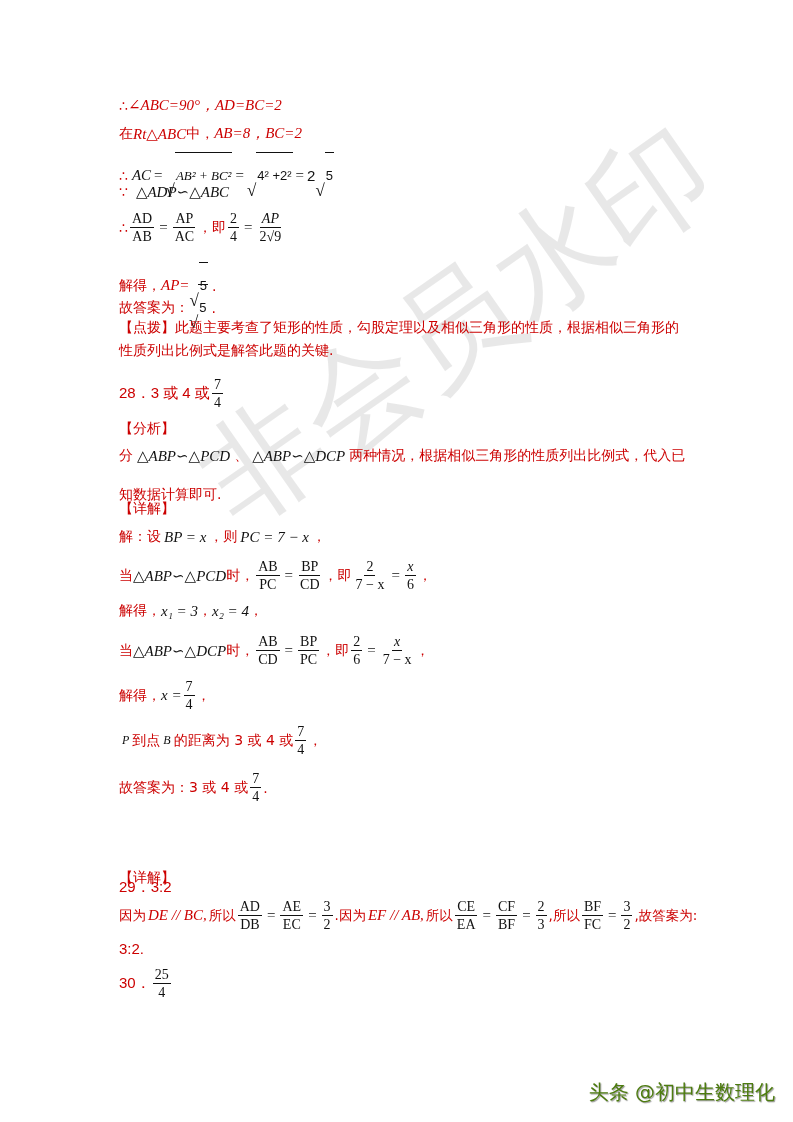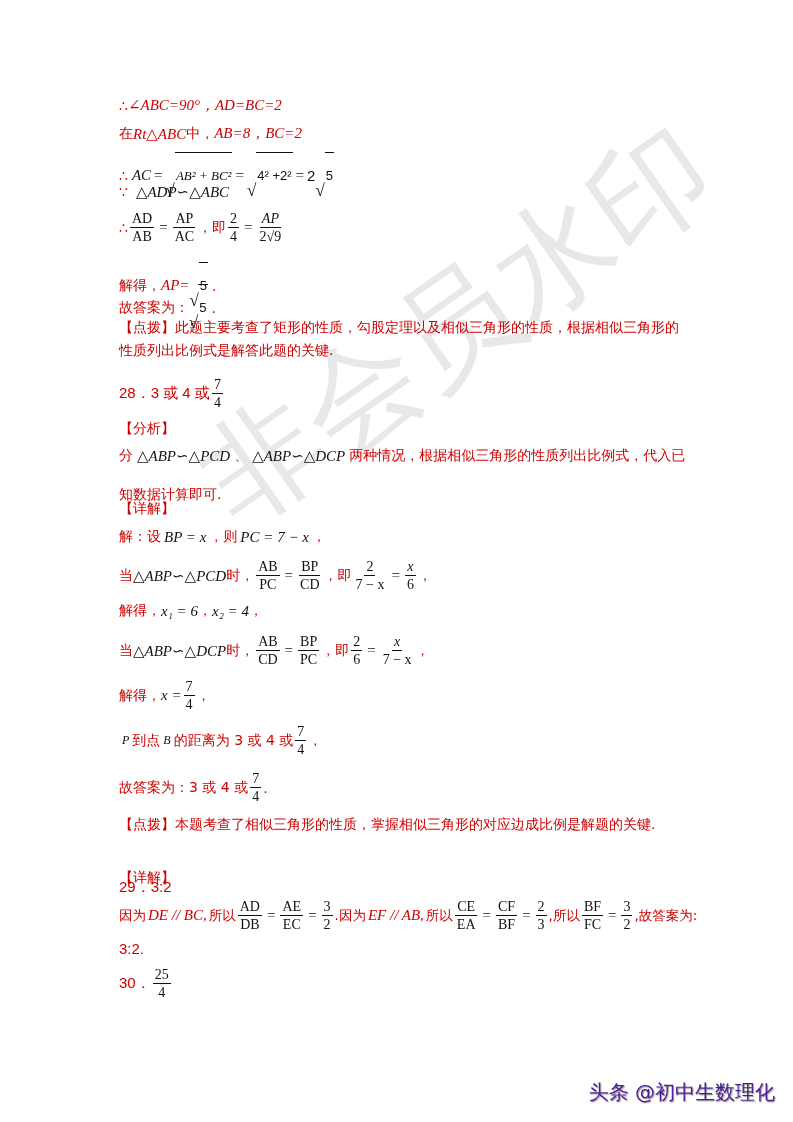--- a/index.html
+++ b/index.html
@@ -16,21 +16,21 @@
   .frac .num { border-bottom: 1px solid #111; padding: 0 2px; }
   .frac .den { padding: 0 2px; }
   .frac.it span { }
   .sqrt { display: inline-flex; align-items: flex-end; font-family: "Liberation Serif", serif; color:#111; }
   .sqrt .rad { font-size: 17px; line-height: 17px; }
   .sqrt .arg { border-top: 1px solid #111; padding: 15px 1px; font-size: 13px; line-height: 16px; }
   .eq { color: #111; margin: 0 3px; font-family: "Liberation Serif", serif; font-size: 15px; }
   .watermark { position: absolute; left: 170px; top: 430px; font-size: 118px; color: rgba(0,0,0,0.09);
                transform: rotate(-35deg); transform-origin: left top; white-space: nowrap;
                font-family: "DejaVu Sans", sans-serif; pointer-events: none; }
-  .footer { position: absolute; right: 18px; top: 1079px; font-size: 20px; color: #4c1d95;
+  .footer { position: absolute; right: 18px; top: 1079px; font-size: 20px; color: #4d7c0f;
             text-shadow: 1px 1px 1px #999; }
 </style>
 </head>
 <body>
 
 <div class="page">
 
   <div class="watermark">非会员水印</div>
 
   <div class="line" style="top:96px">
@@ -166,21 +166,21 @@
     <span class="eq">=</span>
     <span class="frac">
         <span class="num" style="font-style:italic">x</span>
         <span class="den">6</span>
       </span>
     <span>，</span>
   </div>
 
   <div class="line" style="top:602px">
     <span>解得，</span>
-    <span class="m blk">x₁ = 6</span>
+    <span class="m blk">x₁ = 3</span>
     <span>，</span>
     <span class="m blk">x₂ = 4</span>
     <span>，</span>
   </div>
 
   <div class="line" style="top:633px">
     <span>当</span>
     <span class="m blk">△ABP∽△DCP</span>
     <span>时，</span>
     <span class="frac it">
@@ -229,21 +229,20 @@
 
   <div class="line" style="top:770px">
     <span>故答案为：3 或 4 或</span>
     <span class="frac">
         <span class="num">7</span>
         <span class="den">4</span>
       </span>
     <span>.</span>
   </div>
 
-  <div class="line" style="top:816px">【点拨】本题考查了相似三角形的性质，掌握相似三角形的对应边成比例是解题的关键.</div>
   <div class="line mn" style="top:878px">29．3:2</div>
   <div class="line" style="top:869px">【详解】</div>
 
   <div class="line" style="top:898px;font-size:13.5px">
     <span>因为</span>
     <span class="m" style="margin:4px 2px">DE // BC,</span>
     <span>所以</span>
     <span class="frac it">
         <span class="num">AD</span>
         <span class="den">DB</span>

